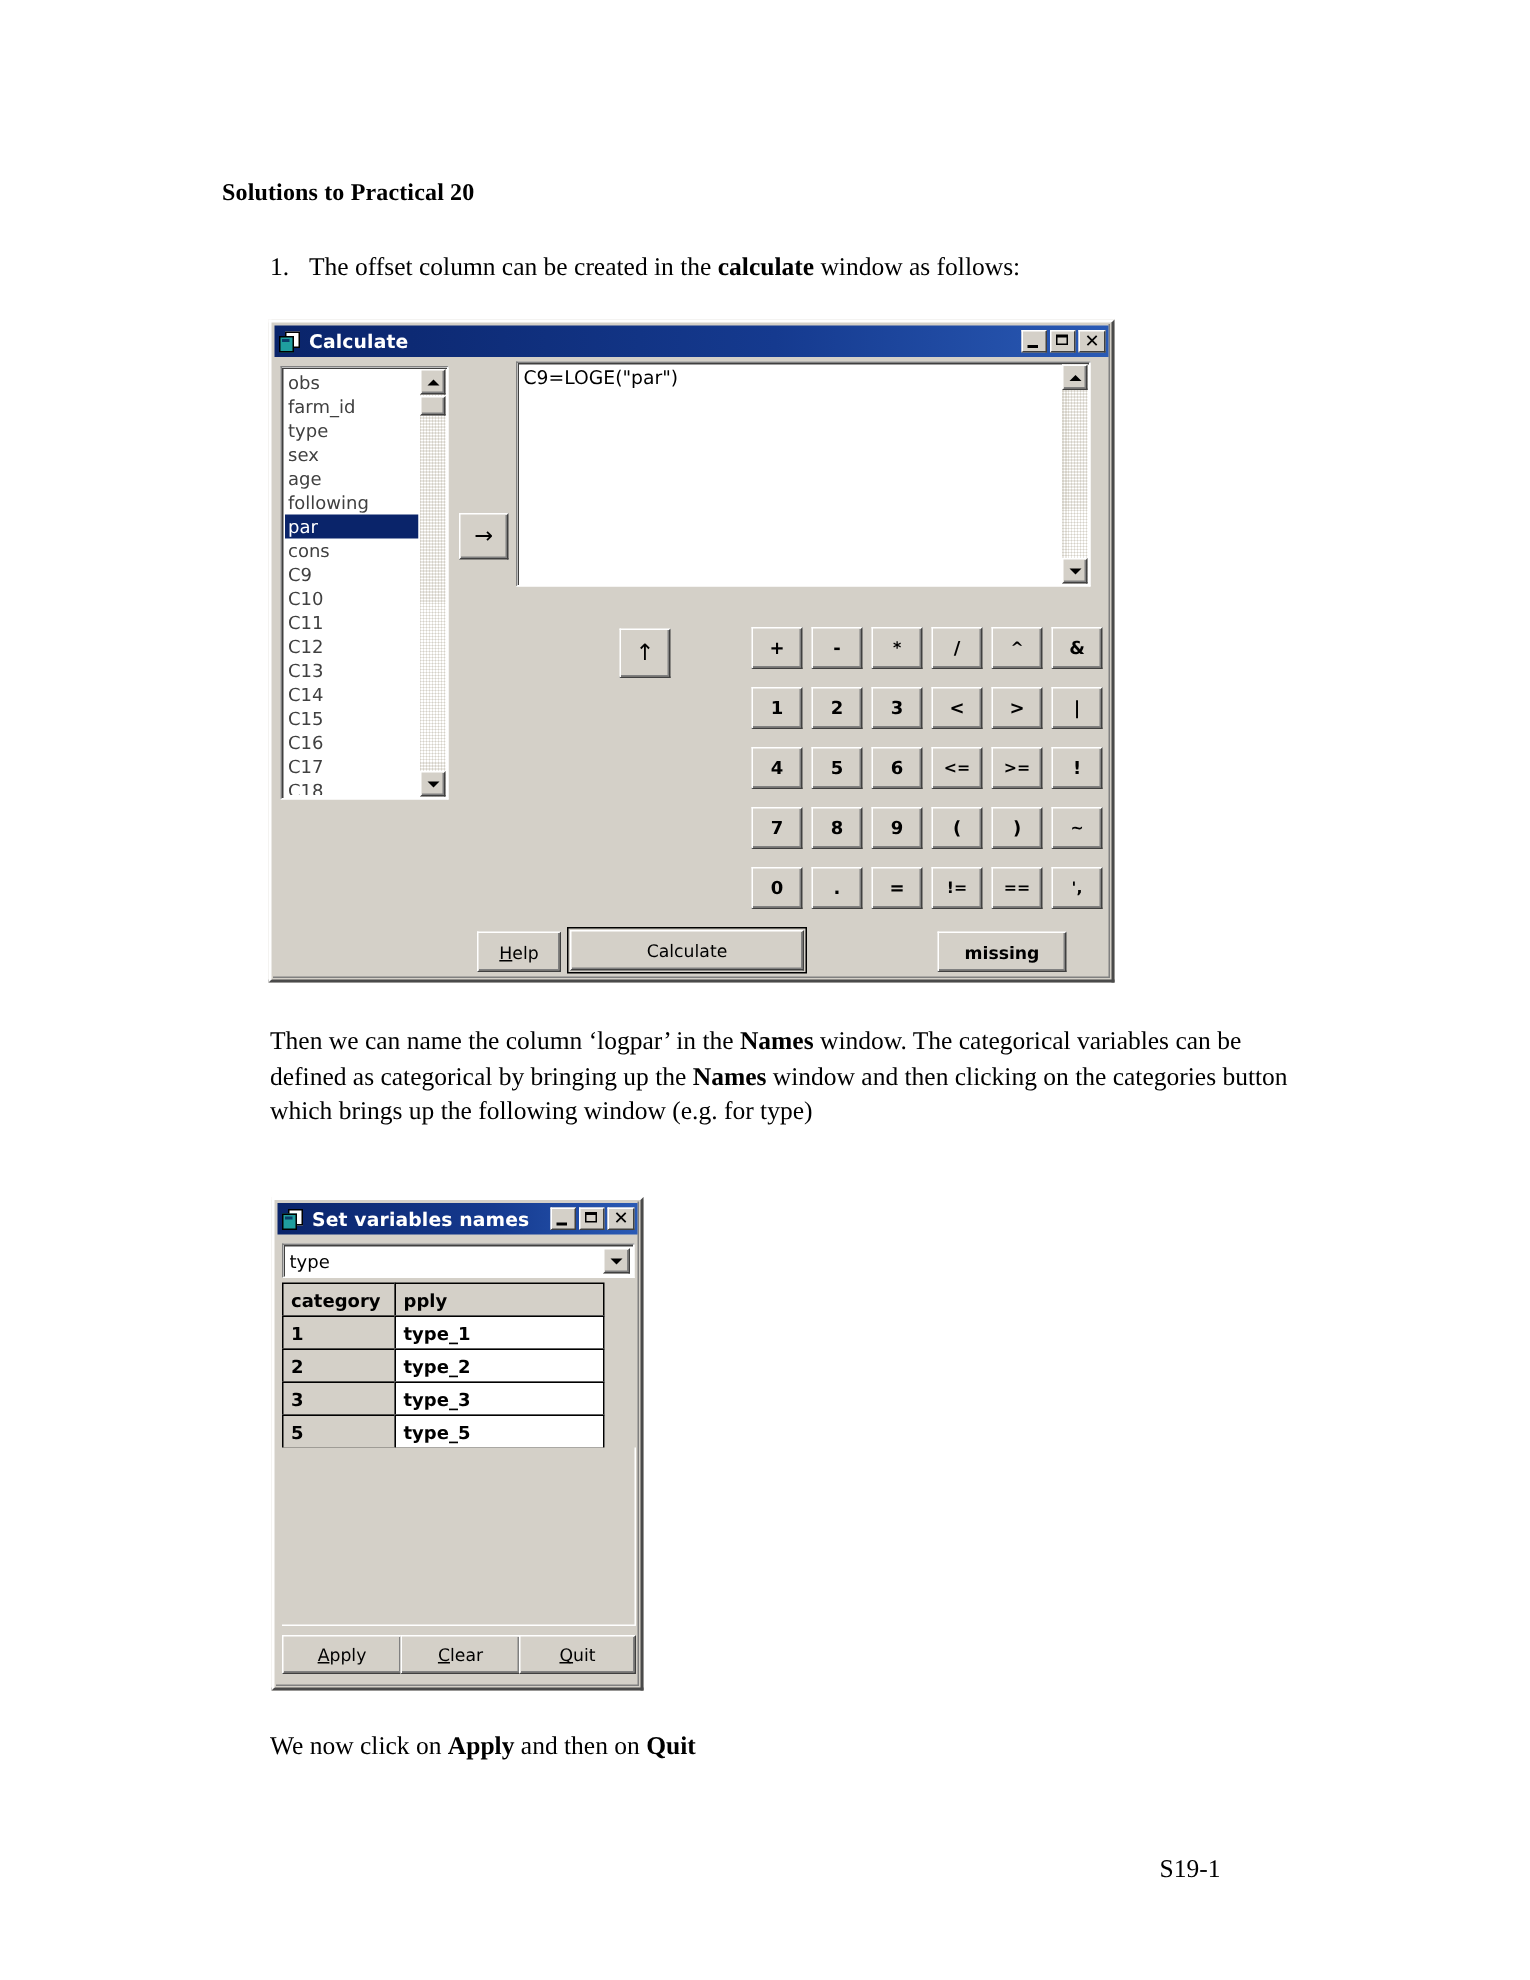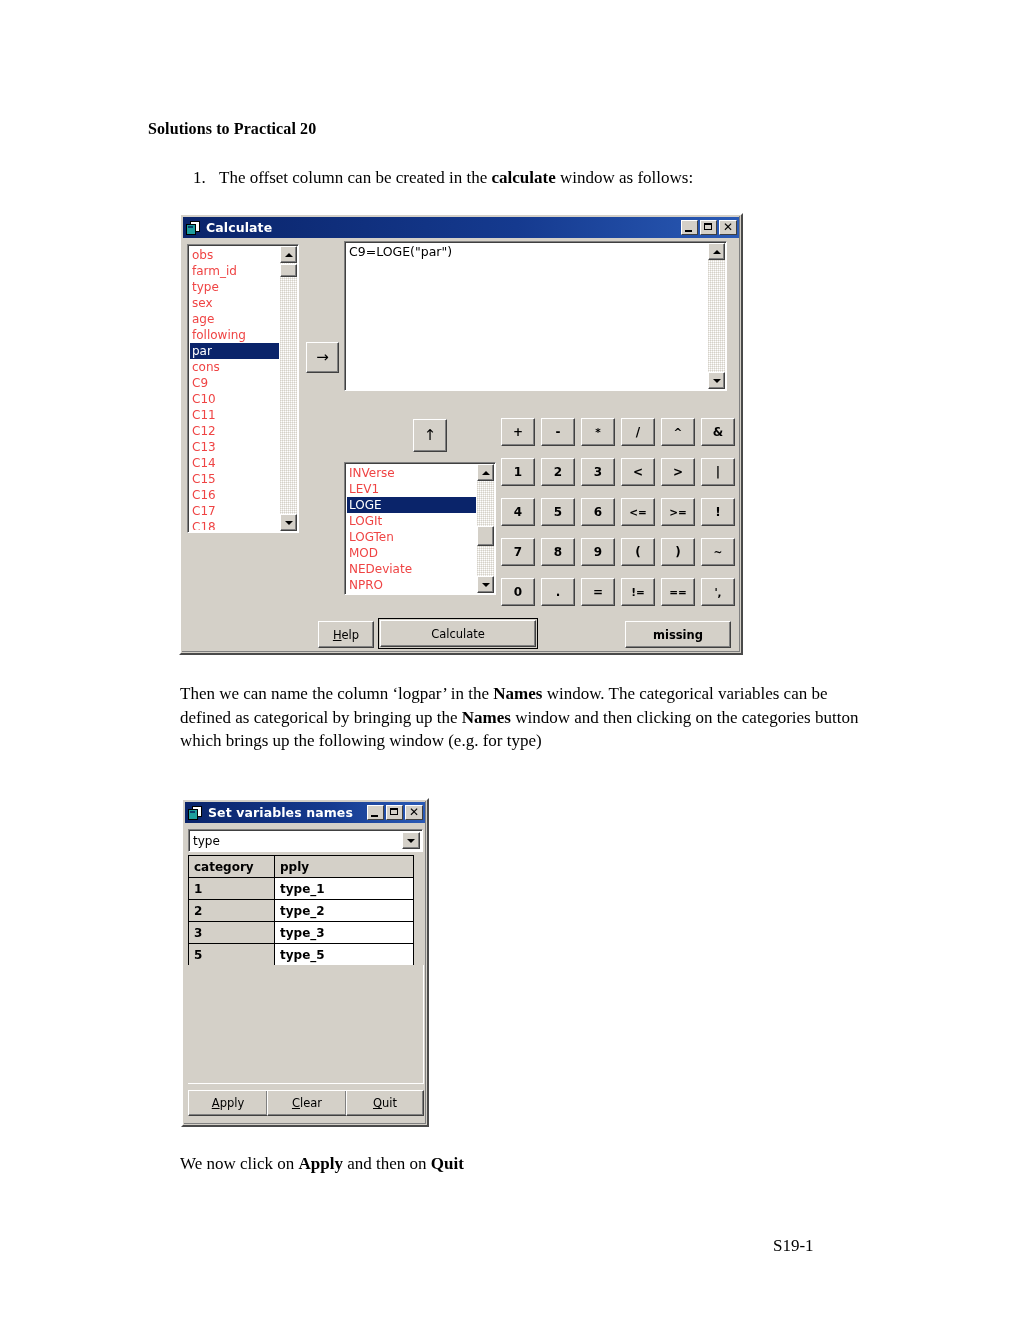--- a/index.html
+++ b/index.html
@@ -21,21 +21,21 @@
     position: absolute;
     left: 148px;
     top: 120px;
     font-family: "Liberation Serif", serif;
     font-size: 16px;
     font-weight: bold;
     letter-spacing: 0.1px;
   }
   .list-item-1 {
     position: absolute;
-    left: 193px;
+    left: 180px;
     top: 168px;
     font-size: 17px;
     white-space: nowrap;
   }
   .list-item-1 .num { display: inline-block; width: 26px; }
   .para-2 {
     position: absolute;
     left: 180px;
     top: 682px;
     width: 680px;
@@ -228,21 +228,21 @@
     top: 2px;
     right: 19px;
     bottom: 2px;
     overflow: hidden;
   }
   .listbox .row {
     height: 16px;
     line-height: 16px;
     padding-left: 2px;
     white-space: nowrap;
-    color: #ef4444;
+    color: #404040;
     box-sizing: border-box;
   }
   .listbox .row.selected {
     background: #0a246a;
     color: #ffffff;
   }
 
   
   .vscroll {
     position: absolute;
@@ -334,21 +334,21 @@
   .cat-cell {
     border: 1px solid #000;
     box-sizing: border-box;
     display: flex;
     align-items: center;
     padding-left: 5px;
     font-weight: bold;
     margin-right: -1px;
     margin-bottom: -1px;
   }
-  .cat-cell.c1 { width: 87px; background: #d4d0c8; }
+  .cat-cell.c1 { width: 76px; background: #d4d0c8; }
   .cat-cell.c2 { width: 140px; background: #ffffff; }
   .cat-row.header .cat-cell { background: #d4d0c8; }
 
   
   .combo {
     position: absolute;
     background: #ffffff;
     border-top: 1px solid #808080;
     border-left: 1px solid #808080;
     border-right: 1px solid #ffffff;
@@ -470,41 +470,20 @@
       <div class="sb-arrow down">
           <span class="tri"></span>
         </div>
     </div>
   </div>
 
   <div class="btn" style="left:232px; top:204px; width:34px; height:33px;">
     <span class="arrow-glyph">↑</span>
   </div>
 
-  <div class="sunken listbox" style="left:163px; top:247px; width:152px; height:133px;">
-    <div class="rows">
-      <div class="row">INVerse</div>
-      <div class="row">LEV1</div>
-      <div class="row selected">LOGE</div>
-      <div class="row">LOGIt</div>
-      <div class="row">LOGTen</div>
-      <div class="row">MOD</div>
-      <div class="row">NEDeviate</div>
-      <div class="row">NPRO</div>
-    </div>
-    <div class="vscroll" style="right:1px;">
-      <div class="sb-arrow up">
-          <span class="tri"></span>
-        </div>
-      <div class="sb-thumb" style="top:62px; height:20px;"></div>
-      <div class="sb-arrow down">
-          <span class="tri"></span>
-        </div>
-    </div>
-  </div>
 
   <div class="keypad" style="left:320px; top:203px; width:230px; height:180px;">
 
     <div class="key" style="left:0px;   top:0px;">+</div>
     <div class="key" style="left:40px;  top:0px;">-</div>
     <div class="key sm" style="left:80px;  top:0px;">*</div>
     <div class="key" style="left:120px; top:0px;">/</div>
     <div class="key sm" style="left:160px; top:0px;">^</div>
     <div class="key" style="left:200px; top:0px;">&amp;</div>
 
@@ -538,21 +517,21 @@
   </div>
 
   <div class="btn" style="left:137px; top:406px; width:56px; height:27px;">
     <span><u class="acc">H</u>elp</span>
   </div>
   <div class="btn default" style="left:197px; top:403px; width:160px; height:31px;">
     <span class="inner">
         <span>Calculate</span>
       </span>
   </div>
-  <div class="btn" style="left:444px; top:406px; width:106px; height:27px;">
+  <div class="btn" style="left:444px; top:406px; width:86px; height:27px;">
     <span style="font-weight:bold;">missing</span>
   </div>
 </div>
 
 <div class="para-2"><span>Then we can name the column ‘logpar’ in the </span><b>Names</b><span> window. The categorical variables can be defined as categorical by bringing up the </span><b>Names</b><span> window and then clicking on the categories button which brings up the following window (e.g. for type)</span></div>
 
 <div class="win" style="left:181px; top:798px; width:248px; height:329px;">
   <div class="win-inner-frame"></div>
 
   <div class="titlebar">

